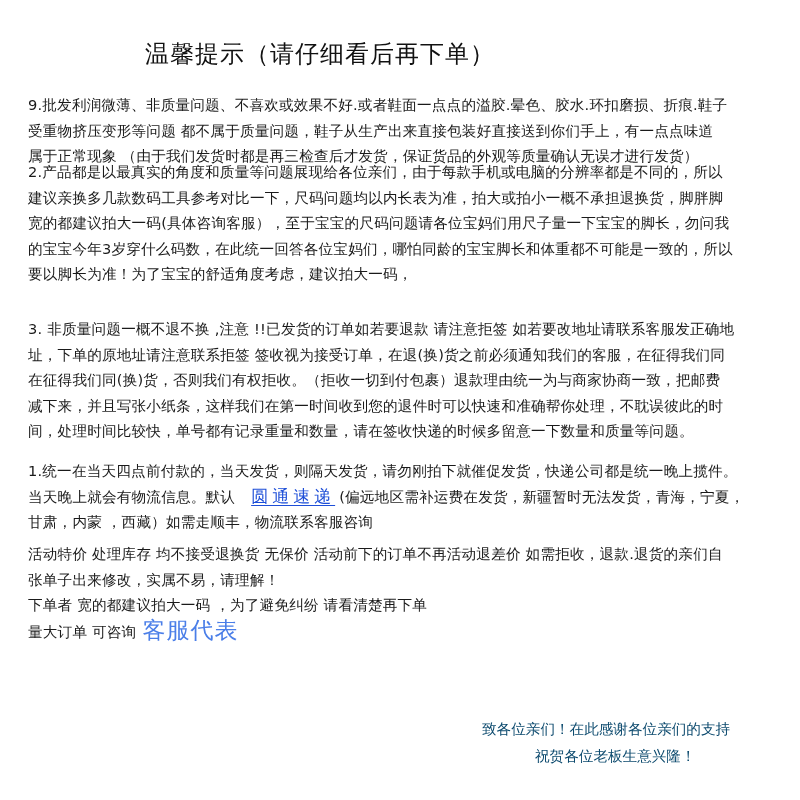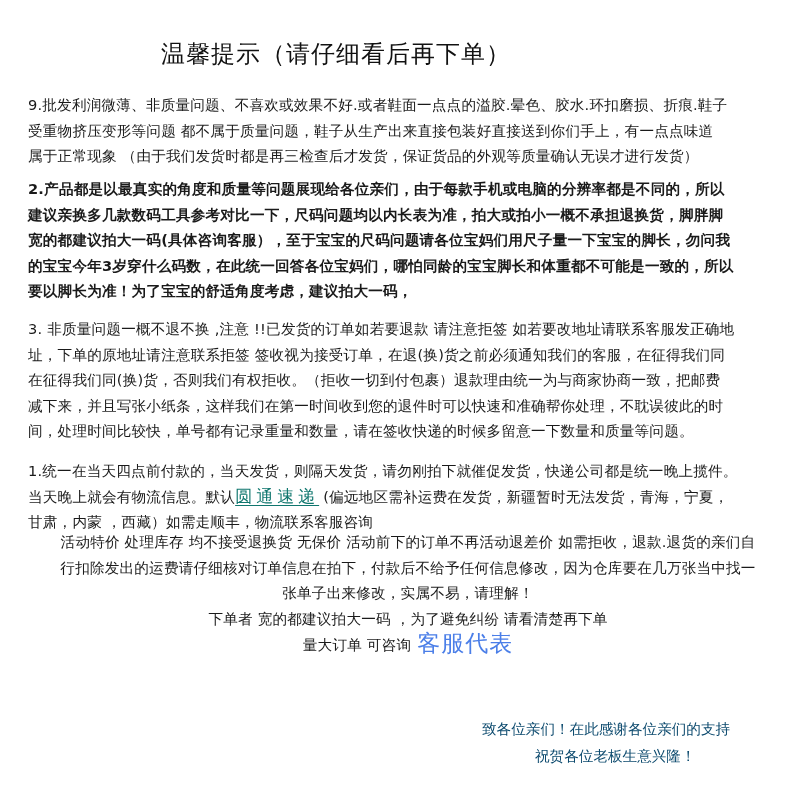--- a/index.html
+++ b/index.html
@@ -11,21 +11,21 @@
       width: 800px;
       height: 800px;
       position: relative;
       overflow: hidden;
       font-family: "DejaVu Sans", "Liberation Sans", sans-serif;
       color: #1a1a1a;
     }
     .title {
       position: absolute;
       top: 38px;
-      left: 16px;
+      left: 0;
       width: 640px;
       text-align: center;
       font-size: 24px;
       letter-spacing: 1px;
       color: #111;
     }
     .para {
       position: absolute;
       left: 28px;
       width: 760px;
@@ -37,22 +37,22 @@
     }
     .line {
       display: block;
       height: 25.5px;
     }
     .carrier {
       font-size: 17px;
       letter-spacing: 4px;
       text-decoration: underline;
       text-underline-offset: 3px;
-      margin: 0 4px 0 0;
-      color: #0f766e;
+      margin: 0 4px 0 16px;
+      color: #1d4ed8;
     }
     .cs-link {
       color: #4a7ee8;
       font-size: 23px;
       font-weight: normal;
       letter-spacing: 1px;
       margin-left: 6px;
       vertical-align: -1px;
       cursor: pointer;
     }
@@ -68,21 +68,21 @@
 <body>
 
 <div class="title">温馨提示（请仔细看后再下单）</div>
 
 <div class="para" style="top:92px;">
   <span class="line">9.批发利润微薄、非质量问题、不喜欢或效果不好.或者鞋面一点点的溢胶.晕色、胶水.环扣磨损、折痕.鞋子</span>
   <span class="line">受重物挤压变形等问题 都不属于质量问题，鞋子从生产出来直接包装好直接送到你们手上，有一点点味道</span>
   <span class="line">属于正常现象 （由于我们发货时都是再三检查后才发货，保证货品的外观等质量确认无误才进行发货）</span>
 </div>
 
-<div class="para" style="top:176px;font-weight:bold;">
+<div class="para" style="top:159px;">
   <span class="line">2.产品都是以最真实的角度和质量等问题展现给各位亲们，由于每款手机或电脑的分辨率都是不同的，所以</span>
   <span class="line">建议亲换多几款数码工具参考对比一下，尺码问题均以内长表为准，拍大或拍小一概不承担退换货，脚胖脚</span>
   <span class="line">宽的都建议拍大一码(具体咨询客服），至于宝宝的尺码问题请各位宝妈们用尺子量一下宝宝的脚长，勿问我</span>
   <span class="line">的宝宝今年3岁穿什么码数，在此统一回答各位宝妈们，哪怕同龄的宝宝脚长和体重都不可能是一致的，所以</span>
   <span class="line">要以脚长为准！为了宝宝的舒适角度考虑，建议拍大一码，</span>
 </div>
 
 <div class="para" style="top:316px;">
   <span class="line">3. 非质量问题一概不退不换 ,注意 !!已发货的订单如若要退款 请注意拒签 如若要改地址请联系客服发正确地</span>
   <span class="line">址，下单的原地址请注意联系拒签 签收视为接受订单，在退(换)货之前必须通知我们的客服，在征得我们同</span>
@@ -92,23 +92,22 @@
 </div>
 
 <div class="para" style="top:458px;">
   <span class="line">1.统一在当天四点前付款的，当天发货，则隔天发货，请勿刚拍下就催促发货，快递公司都是统一晚上揽件。</span>
   <span class="line">
     <span>当天晚上就会有物流信息。默认</span><span class="carrier">圆通速递</span><span>(偏远地区需补运费在发货，新疆暂时无法发货，青海，宁夏，</span>
   </span>
   <span class="line">甘肃，内蒙 ，西藏）如需走顺丰，物流联系客服咨询</span>
 </div>
 
-<div class="para" style="top:529px;text-align:center;">
+<div class="para" style="top:541px;">
   <span class="line">活动特价 处理库存 均不接受退换货 无保价 活动前下的订单不再活动退差价 如需拒收，退款.退货的亲们自</span>
-  <span class="line">行扣除发出的运费请仔细核对订单信息在拍下，付款后不给予任何信息修改，因为仓库要在几万张当中找一</span>
   <span class="line">张单子出来修改，实属不易，请理解！</span>
   <span class="line">下单者 宽的都建议拍大一码 ，为了避免纠纷 请看清楚再下单</span>
   <span class="line">
     <span>量大订单 可咨询</span><span class="cs-link">客服代表</span>
   </span>
 </div>
 
 <div class="closing" style="top:720px; left:482px;">致各位亲们！在此感谢各位亲们的支持</div>
 <div class="closing" style="top:747px; left:535px;">祝贺各位老板生意兴隆！</div>
 

